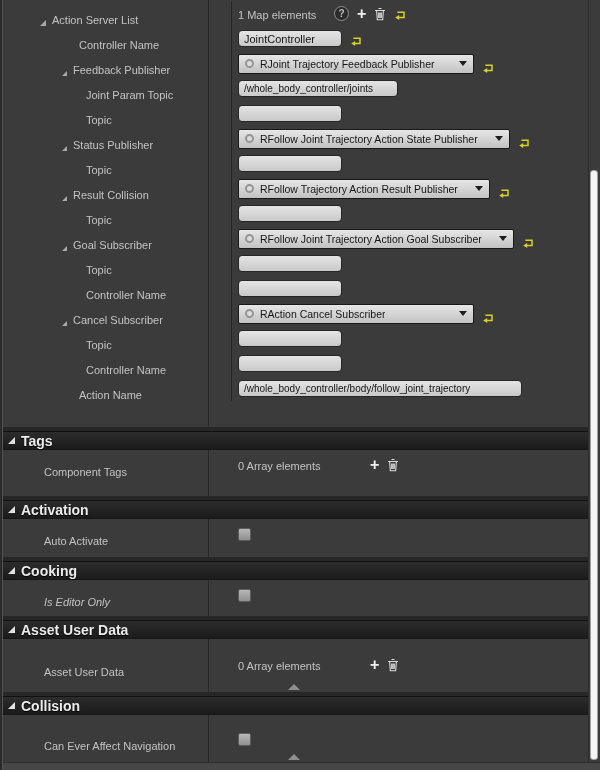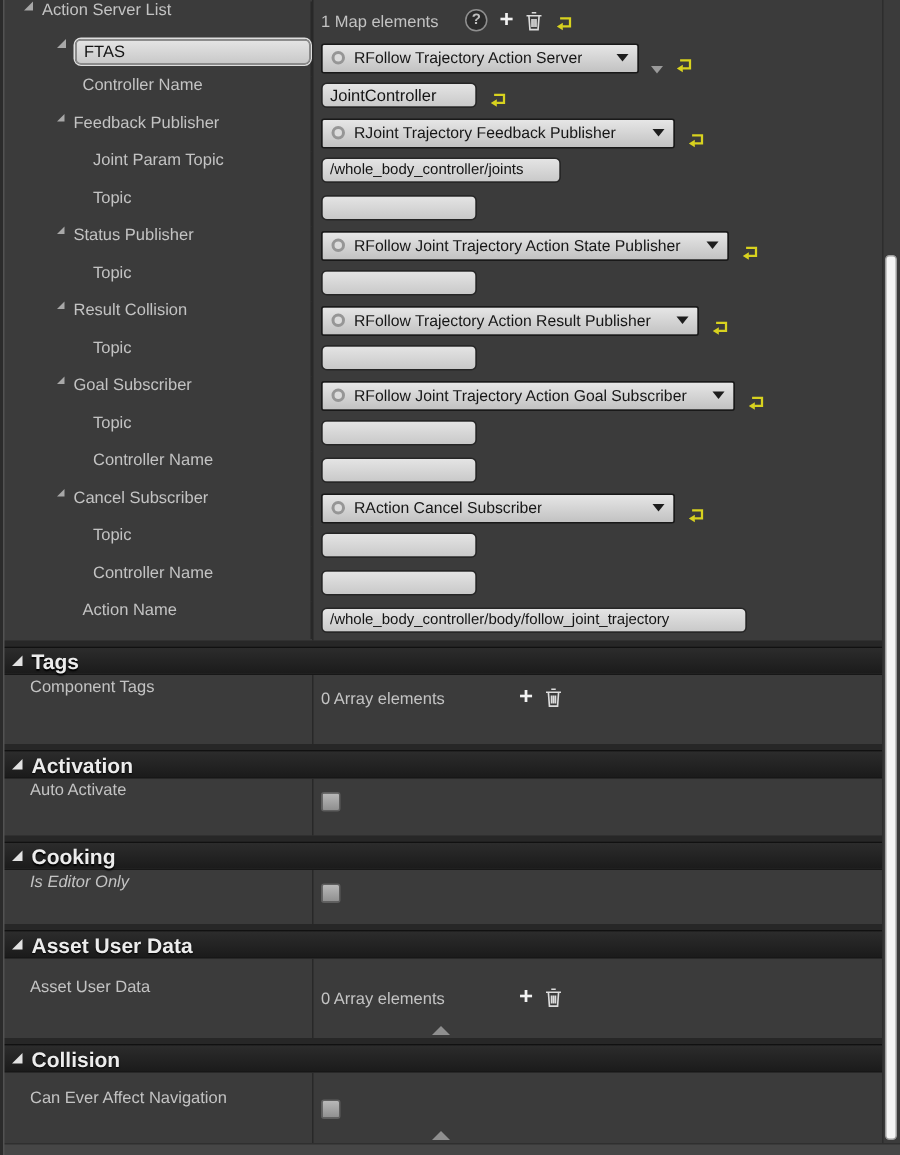--- a/index.html
+++ b/index.html
@@ -8,22 +8,22 @@
     position:relative; width:600px; height:770px; overflow:hidden;
     background:#3b3b3b; font-family:"Liberation Sans", sans-serif;
     color:#c3c3c3; font-size:11px;
   }
   .left-edge { position:absolute; left:0; top:0; width:2px; height:100%; background:#2b2b2b; z-index:5; }
   .left-line { position:absolute; left:2px; top:0; width:1px; height:100%; background:#525252; z-index:5; }
   .content { position:absolute; left:0; top:0; width:588px; }
   
   .bigsec { padding-top:1px; height:427px; }
   .row { display:flex; align-items:center; height:25px; }
-  .lbl { width:208px; flex:none; display:flex; align-items:flex-start; height:100%;
-         border-right:1px solid #282828; white-space:nowrap; }
+  .lbl { width:208px; flex:none; display:flex; align-items:flex-end; height:100%;
+         border-right:1px solid #282828; white-space:nowrap;margin-left:24px; }
   .val { flex:1; display:flex; align-items:flex-end; padding-left:6px; gap:8px; white-space:nowrap; }
   .ind1 { padding-left:16px; } .ind2 { padding-left:38px; }
   .ind3 { padding-left:55px; } .ind4 { padding-left:62px; }
   .tri { width:0; height:0; border-bottom:6px solid #a8a8a8; border-left:6px solid transparent;
          margin-right:6px; flex:none; }
   .tri.small { border-bottom-width:5px; border-left-width:5px; }
   
   .tfield {
     height:17px; background:linear-gradient(#e4e4e4,#c9c9c9); border:1px solid #262626;
     border-radius:4px; color:#141414; font-family:"Liberation Sans",sans-serif;
@@ -115,40 +115,20 @@
           </span>
           <span class="revert">
             <svg width="12" height="12" viewBox="0 0 12 12">
                 <path d="M3.4 3.2H10v5.4H4.8" fill="none" stroke="currentColor" stroke-width="1.5"></path>
                 <path d="M5.2 6.1v5L1.2 8.6z" fill="currentColor"></path>
               </svg>
           </span>
         </div>
       </div>
 
-      <div class="row">
-        <div class="lbl ind2">
-          <span class="tri"></span>
-          <input class="tfield keyfield" value="FTAS" style="">
-        </div>
-        <div class="val">
-          <span class="combo w212">
-            <span class="circle"></span>
-            <span class="ctext">RFollow Trajectory Action Server</span>
-            <span class="carrow"></span>
-          </span>
-          <span class="garrow"></span>
-          <span class="revert">
-            <svg width="12" height="12" viewBox="0 0 12 12">
-                <path d="M3.4 3.2H10v5.4H4.8" fill="none" stroke="currentColor" stroke-width="1.5"></path>
-                <path d="M5.2 6.1v5L1.2 8.6z" fill="currentColor"></path>
-              </svg>
-          </span>
-        </div>
-      </div>
 
       <div class="row">
         <div class="lbl ind3">
             <span>Controller Name</span>
           </div>
         <div class="val">
           <input class="tfield fw104" style="font-size: 11px;" value="JointController">
           <span class="revert">
             <svg width="12" height="12" viewBox="0 0 12 12">
                 <path d="M3.4 3.2H10v5.4H4.8" fill="none" stroke="currentColor" stroke-width="1.5"></path>

